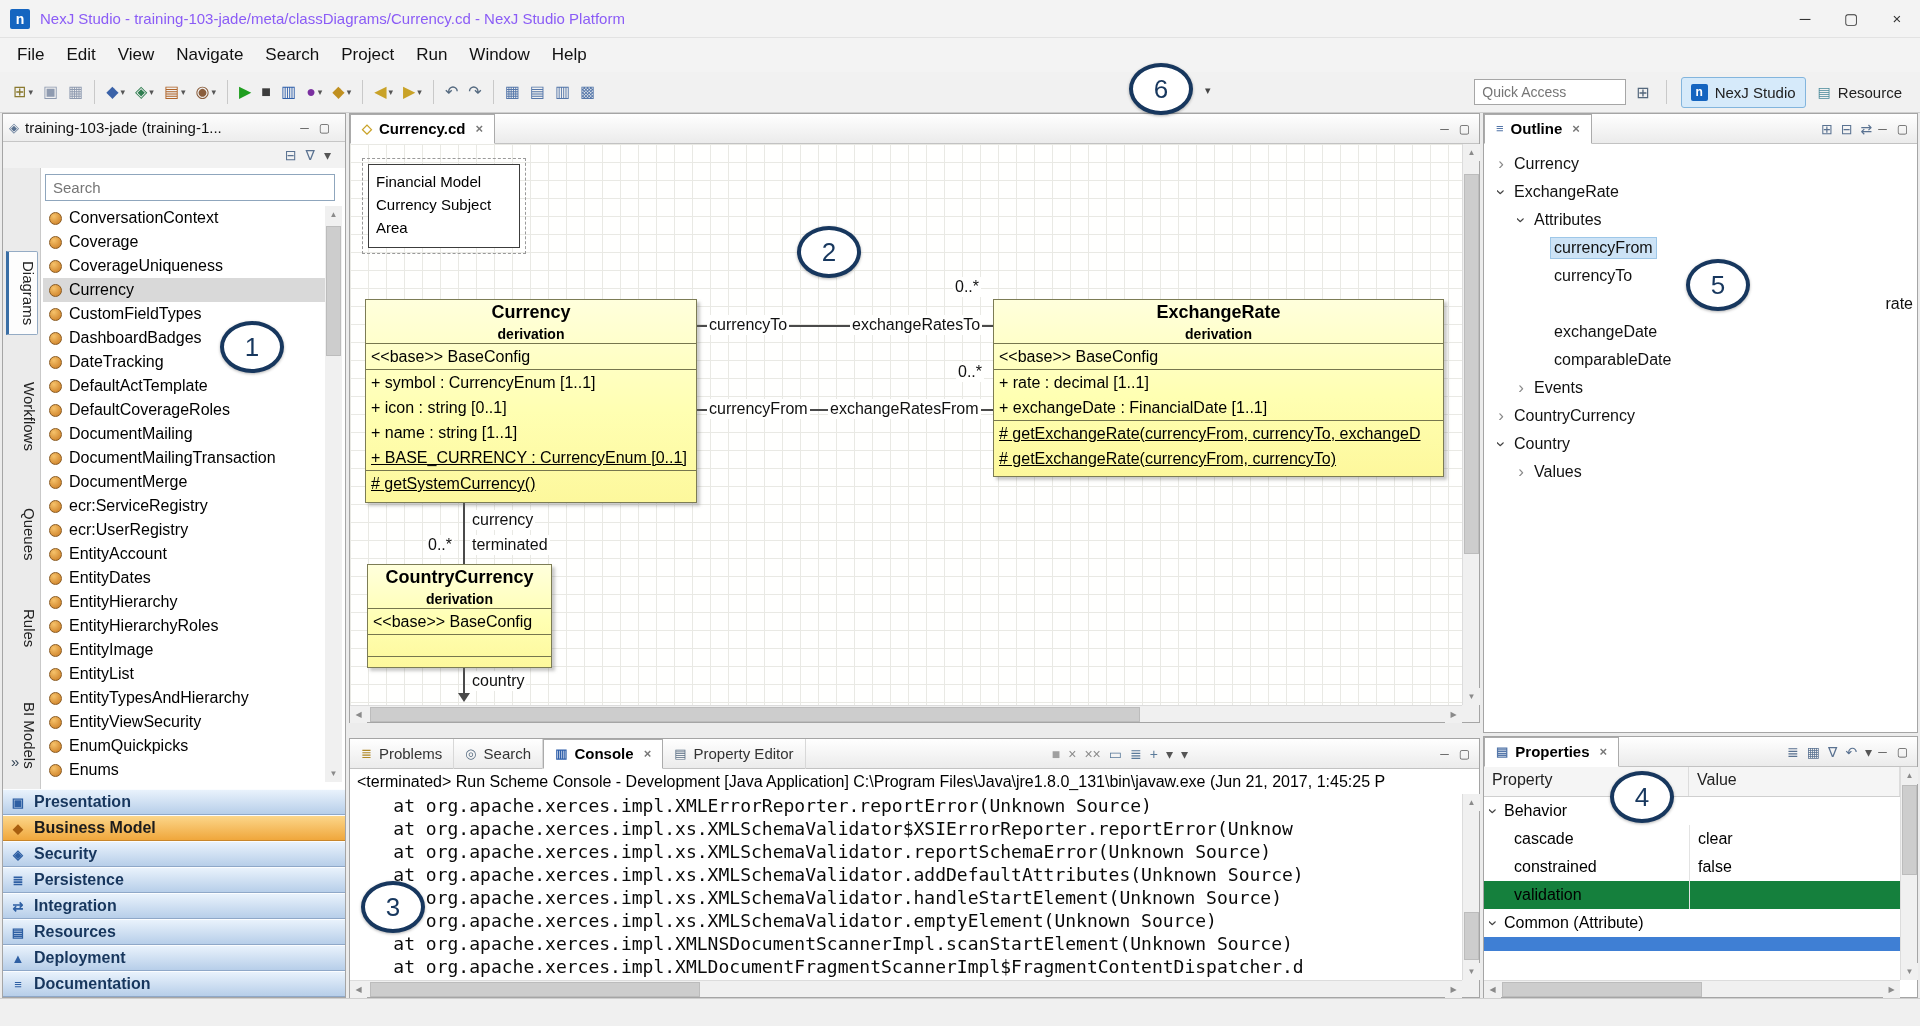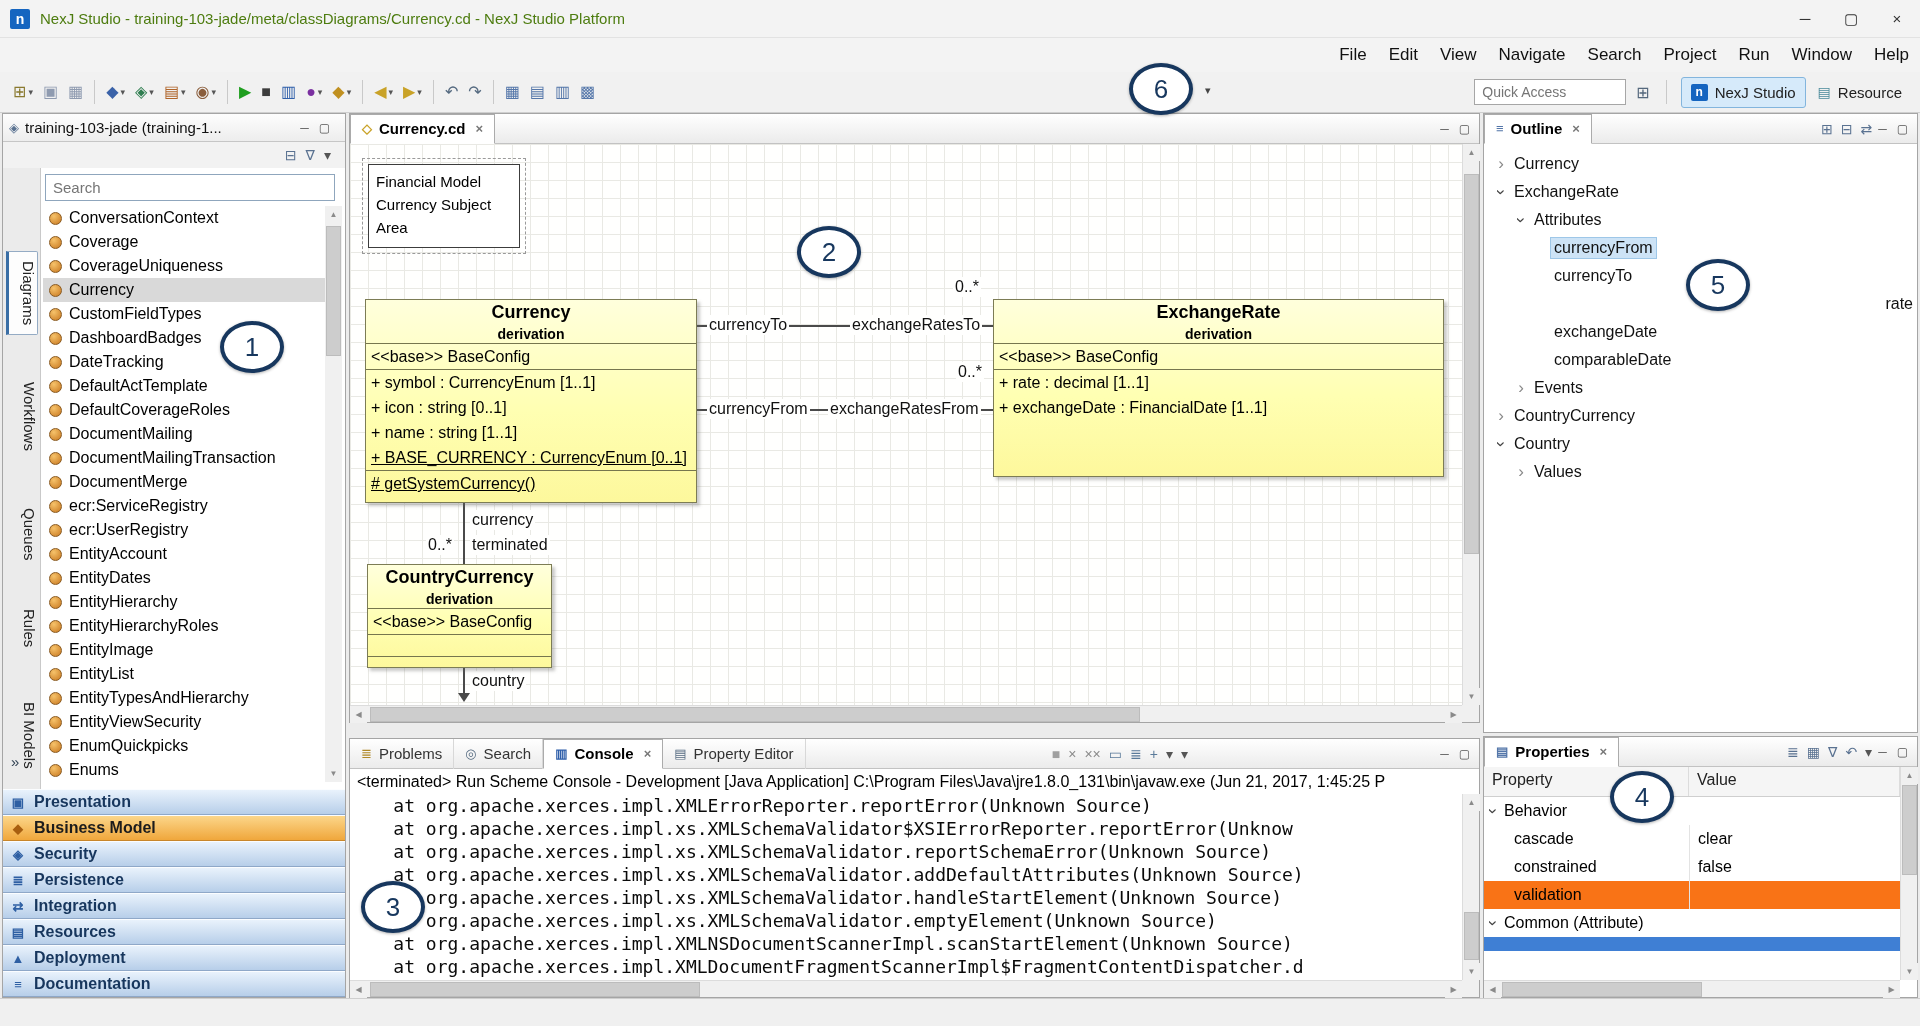--- a/index.html
+++ b/index.html
@@ -8,27 +8,27 @@
     font-family: "Liberation Sans", sans-serif;
     background:#ececec; color:#000;
     position:relative; overflow:hidden; font-size:16px;
   }
 
   
   .titlebar { position:absolute; left:0; top:0; width:1920px; height:38px;
     background:#f3f3f3; display:flex; align-items:center; border-bottom:1px solid #e2e2e2; }
   .app-icon { width:20px; height:20px; background:#1565c0; color:#fff; font-weight:bold;
     font-size:14px; display:flex; align-items:center; justify-content:center; margin:0 10px; border-radius:2px; }
-  .title-text { font-size:15px; color:#4d7c0f; }
+  .title-text { font-size:15px; color:#8b5cf6; }
   .win-btns { margin-left:auto; display:flex; height:100%; }
   .win-btn { width:46px; height:100%; display:flex; align-items:center; justify-content:center; font-size:15px; color:#333; }
 
   
   .menubar { position:absolute; left:0; top:38px; width:1920px; height:34px;
-    background:#f3f3f3; display:flex; align-items:center; padding-left:6px;justify-content:flex-end; }
+    background:#f3f3f3; display:flex; align-items:center; padding-left:6px; }
   .menu-item { padding:0 11px; font-size:17px; height:100%; display:flex; align-items:center; color:#111; }
 
   
   .toolbar { position:absolute; left:0; top:72px; width:1920px; height:41px;
     background:#f1f1f1; border-bottom:1px solid #cfcfcf; display:flex; align-items:center; padding-left:8px; }
   .tb-icons { display:flex; align-items:center; }
   .tb-icon { height:28px; display:flex; align-items:center; padding:0 4px; margin:0 1px; border-radius:3px; }
   .tb-glyph { font-size:16px; line-height:16px; }
   .tb-dd { font-size:9px; color:#555; margin-left:2px; }
   .tb-sep { width:1px; height:24px; background:#c9c9c9; margin:0 6px; }
@@ -165,21 +165,21 @@
   .tree-label.sel { background:#cde3f6; border:1px solid #9ec7e8; padding:1px 3px; }
 
   
   #properties { left:1483px; top:736px; width:435px; height:262px; }
   .prop-header { position:absolute; left:0; top:30px; width:416px; height:30px; display:flex;
     background:#f5f5f5; border-bottom:1px solid #cfcfcf; }
   .prop-hcell { font-size:16px; color:#222; padding:4px 8px; border-right:1px solid #dcdcdc; }
   .prop-hcell.c1 { width:205px; } .prop-hcell.c2 { width:211px; }
   .prop-rows { position:absolute; left:0; top:60px; width:416px; height:183px; overflow:hidden; background:#fff; }
   .prop-row { height:28px; display:flex; align-items:center; font-size:16px; }
-  .prop-row.selected { background:#f97316; }
+  .prop-row.selected { background:#15803d; }
   .prop-chev { width:18px; text-align:center; font-size:17px; color:#444; transform:rotate(90deg); flex:0 0 18px; }
   .prop-cat-label { padding-left:2px; }
   .prop-cell-p { width:205px; padding-left:30px; white-space:nowrap; overflow:hidden; }
   .prop-cell-v { width:211px; padding-left:8px; border-left:1px solid #e3e3e3; align-self:stretch; display:flex; align-items:center; }
   .prop-partial { height:14px; background:#3f7fd4; }
   #prop-vsb { left:416px; top:30px; height:213px; border-left:1px solid #dcdcdc; }
   #prop-hsb { left:0; top:243px; width:416px; border-top:1px solid #dcdcdc; }
 
   
   .statusbar { position:absolute; left:0; top:998px; width:1920px; height:28px;
@@ -528,20 +528,24 @@
     <div class="uml-class" id="cls-exchange">
       <div class="uml-title">ExchangeRate</div>
       <div class="uml-stereo">derivation</div>
       <div class="uml-sec">
           <div class="uml-row">&lt;&lt;base&gt;&gt; BaseConfig</div>
         </div>
       <div class="uml-sec uml-attrs">
           <div class="uml-row">+ rate : decimal [1..1]</div>
           <div class="uml-row">+ exchangeDate : FinancialDate [1..1]</div>
         </div>
+      <div class="uml-sec uml-ops">
+          <div class="uml-row u"># getExchangeRate(currencyFrom, currencyTo, exchangeD</div>
+          <div class="uml-row u"># getExchangeRate(currencyFrom, currencyTo)</div>
+        </div>
     </div>
 
     <div class="uml-class" id="cls-country">
       <div class="uml-title">CountryCurrency</div>
       <div class="uml-stereo">derivation</div>
       <div class="uml-sec">
           <div class="uml-row">&lt;&lt;base&gt;&gt; BaseConfig</div>
         </div>
       <div class="uml-sec uml-attrs"></div>
       <div class="uml-sec uml-ops"></div>

